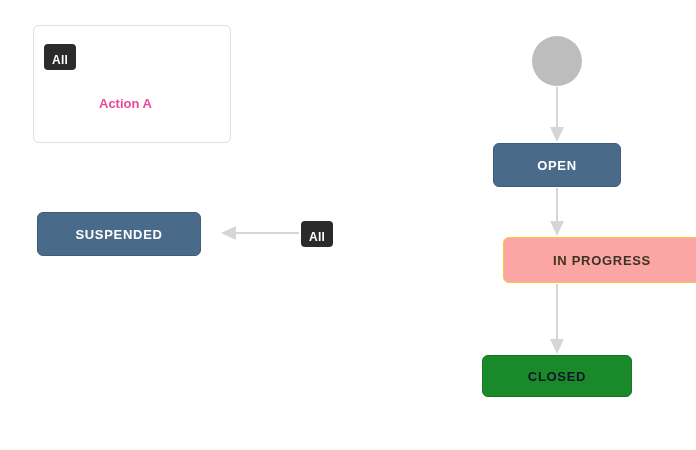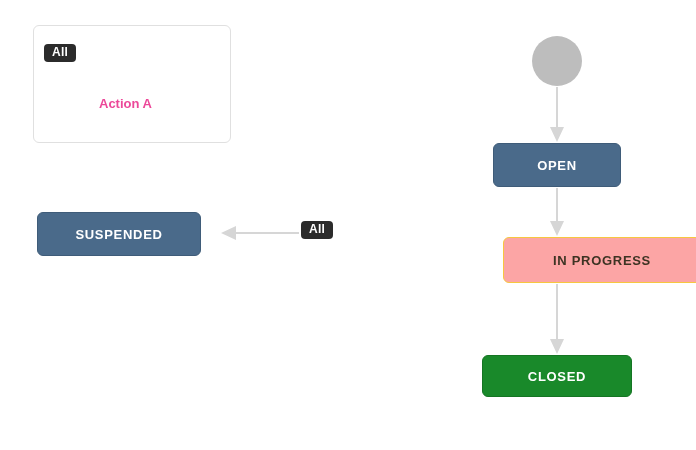--- a/index.html
+++ b/index.html
@@ -47,21 +47,21 @@
     border: 1px solid #3f5c79;
   }
   .status-inprogress {
     background: #fca5a5;
     color: #3d3323;
     border: 1px solid #f6c73f;
     margin-left: 45px;
   }
   .status-closed {
     background: #19892a;
-    color: #ffffff;
+    color: #0f172a;
     border: 1px solid #157523;
   }
 
   #node-open        { left: 493px; top: 143px; width: 128px; height: 44px; }
   #node-inprogress  { left: 458px; top: 237px; width: 198px; height: 46px; }
   #node-closed      { left: 482px; top: 355px; width: 150px; height: 42px; }
   #node-suspended   { left: 37px;  top: 212px; width: 164px; height: 44px; }
 
   
   #node-start {
@@ -88,21 +88,21 @@
   }
 
   
   .badge-all {
     position: absolute;
     background: #2b2b2b;
     color: #ffffff;
     font-size: 12px;
     font-weight: bold;
     border-radius: 4px;
-    padding: 2px 8px 4px 8px;
+    padding: 10px 8px 4px 8px;
     line-height: 1;
     letter-spacing: 0.3px;
     box-sizing: border-box;
   }
   #badge-loop      { left: 44px;  top: 44px; }
   #badge-suspended { left: 301px; top: 221px; }
 
   
   .edge-label {
     position: absolute;

